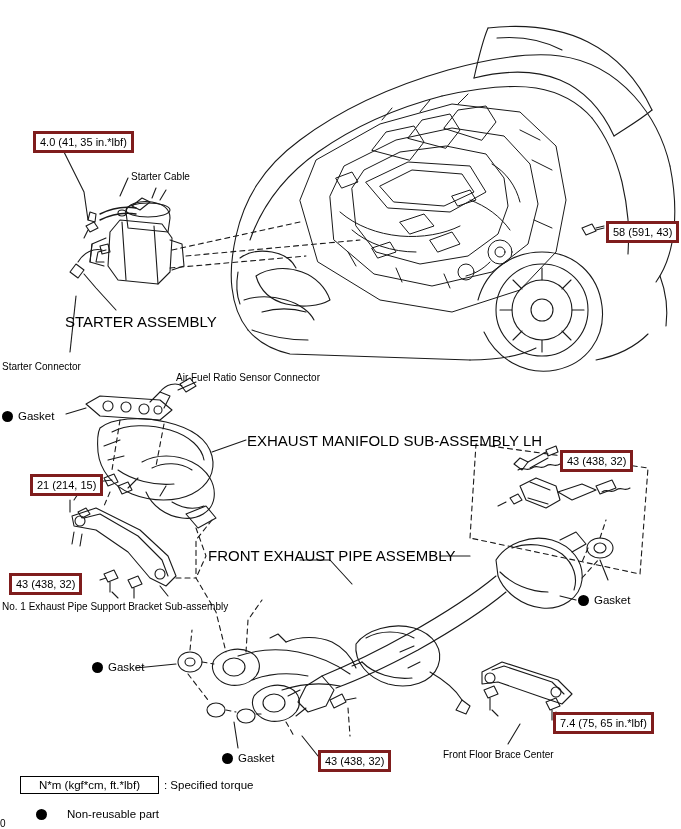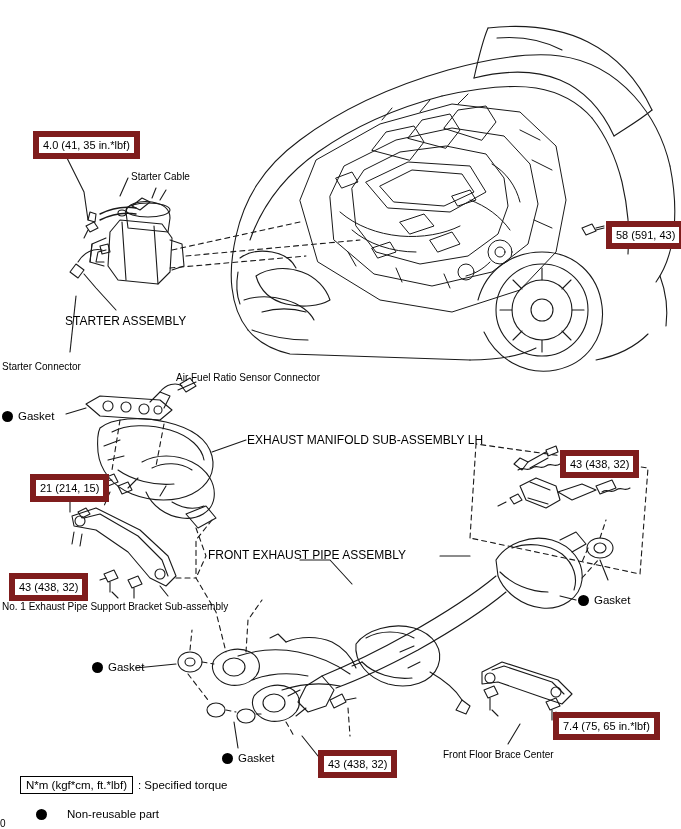--- a/index.html
+++ b/index.html
@@ -23,27 +23,27 @@
     width: 681px; height: 829px;
     pointer-events: none;
   }
   .lbl {
     position: absolute;
     font-size: 10px;
     line-height: 13px;
     white-space: nowrap;
     color: #000;
   }
-  .lbl.big { font-size: 12px; }
+  .lbl.big { font-size: 15px; }
   .torque {
     position: absolute;
     font-size: 11px;
     line-height: 12px;
     white-space: nowrap;
-    border: 6px solid #7f1d1d;
+    border: 3px solid #7f1d1d;
     background: #fff;
     padding: 2px 4px 2px 4px;
   }
   .bullet-row {
     position: absolute;
     display: flex;
     align-items: flex-end;
     gap: 5px;
     font-size: 11.5px;
     white-space: nowrap;
@@ -57,21 +57,21 @@
   }
   .legend-box {
     position: absolute;
     display: flex;
     align-items: center;
     font-size: 11.5px;
     white-space: nowrap;
   }
   .legend-spec {
     border: 1px solid #000;
-    padding: 2px 5px;
+    padding: 2px 18px;
     background: #fff;
   }
   .legend-tail { padding-left: 5px; }
   .page-num {
     position: absolute;
     font-size: 10px;
     color: #000;
   }
 </style>
 </head>

